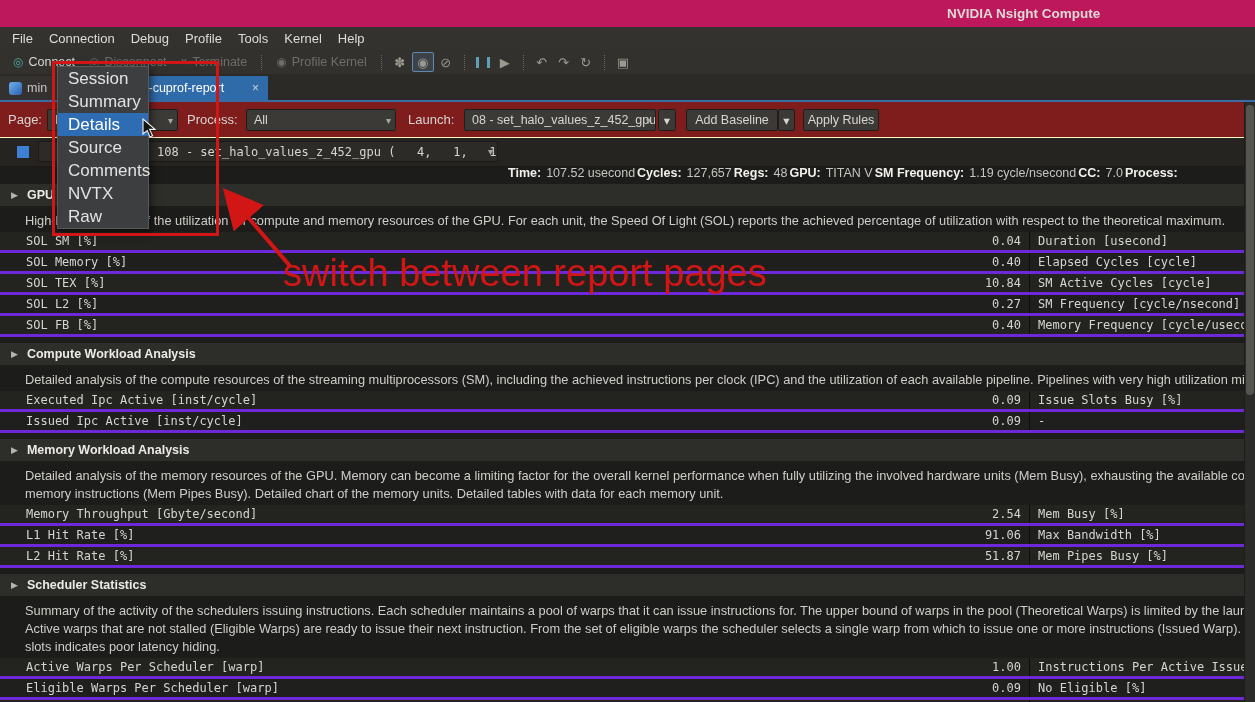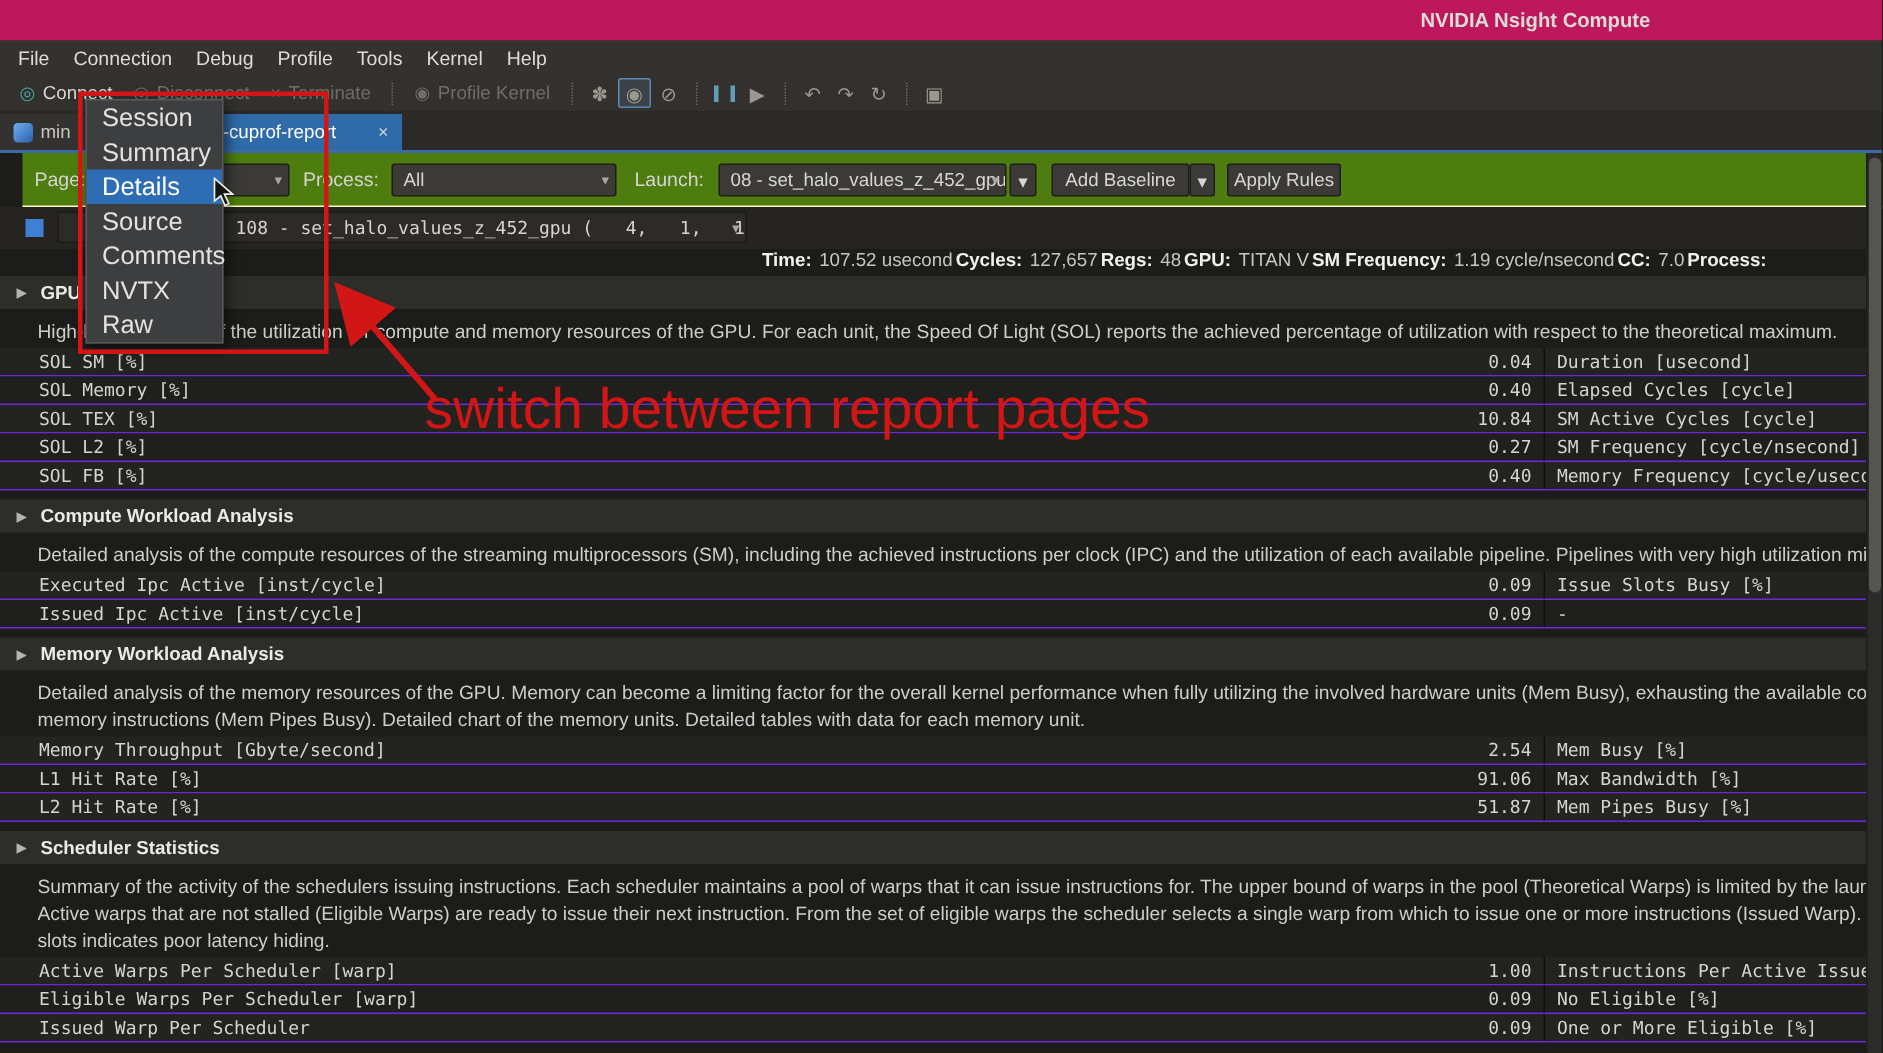--- a/index.html
+++ b/index.html
@@ -30,21 +30,21 @@
   
   .tabbar{position:absolute;top:74px;left:0;right:0;height:26px;background:#2b2a27;border-bottom:2px solid #3a6ca6;
           display:flex;align-items:flex-end;}
   .tab{height:24px;display:flex;align-items:center;gap:5px;padding:0 9px;font-size:12.5px;box-sizing:border-box;}
   .tab.inactive{background:#343230;color:#c6c4c0;width:118px;}
   .tab.active{background:#2f6ba8;color:#fff;width:150px;}
   .tab-icon{width:13px;height:13px;border-radius:3px;background:linear-gradient(135deg,#6fb0f0,#2b5fae);flex:none;}
   .tab-close{margin-left:auto;color:#cfd4da;font-size:12px;line-height:12px;}
 
   
-  .controls{position:absolute;top:102px;left:15px;right:0;height:35px;background:#4d7c0f;border-bottom:2px solid #fef9c3;}
+  .controls{position:absolute;top:102px;left:0;right:0;height:35px;background:#7f1d1d;border-bottom:2px solid #fef9c3;}
   .ctrl-label{position:absolute;top:0;line-height:35px;font-size:13px;color:#d6d4d0;white-space:nowrap;}
   .combo{position:absolute;top:7px;height:22px;background:#3b3a37;border:1px solid #1f1e1c;border-radius:2px;box-sizing:border-box;
          font-size:12.5px;color:#d8d6d2;display:flex;align-items:center;padding:0 18px 0 7px;white-space:nowrap;overflow:hidden;}
   .combo .arrow{position:absolute;right:4px;color:#a8a6a2;font-size:10px;}
   .btn{position:absolute;top:7px;height:22px;background:#3b3a37;border:1px solid #1f1e1c;border-radius:2px;box-sizing:border-box;
        font-size:12.5px;color:#d8d6d2;display:flex;align-items:center;justify-content:center;}
 
   
   .kernelrow{position:absolute;top:138px;left:0;right:0;height:28px;background:#252421;border-bottom:1px solid #1b1a18;}
   .chip{position:absolute;left:17px;top:8px;width:12px;height:12px;background:#3f7fd4;}
@@ -59,21 +59,21 @@
 
   
   .content{position:absolute;top:166px;left:0;right:0;bottom:0;overflow:hidden;}
   .sechdr{height:22px;background:#2d2d2a;display:flex;align-items:center;padding-left:11px;gap:9px;margin-top:6px;}
   .mt18{margin-top:18px;}
   .tri{color:#b6b4b0;font-size:9px;}
   .sectitle{font-size:12.5px;font-weight:bold;color:#eceae6;white-space:nowrap;}
   .secdesc{padding:6px 6px 2px 25px;font-size:12.8px;color:#cfcdc9;}
   .descline{white-space:nowrap;overflow:hidden;line-height:18px;}
   .mtable{font-family:"DejaVu Sans Mono",monospace;font-size:12px;color:#d6d4d0;}
-  .mrow{display:flex;height:18px;line-height:18px;border-bottom:1px solid #6d28d9;background:#232320;}
+  .mrow{display:flex;height:18px;line-height:18px;border-bottom:3px solid #6d28d9;background:#232320;}
   .mrow:nth-child(even){background:#1f1f1d;}
   .mleft{flex:none;width:1030px;display:flex;justify-content:space-between;padding:0 8px 0 26px;box-sizing:border-box;border-right:1px solid #0e0e0c;}
   .mright{flex:1;padding-left:8px;white-space:nowrap;overflow:hidden;}
 
   
   .scrolltrack{position:absolute;right:0;top:102px;bottom:0;width:10px;background:#2b2b29;border-left:1px solid #1d1d1b;z-index:40;}
   .scrollthumb{position:absolute;left:1px;top:3px;width:8px;height:290px;background:#56544e;border-radius:4px;}
 
   
   .ctxmenu{position:absolute;left:57px;top:66px;width:90px;background:#3c3e40;border:1px solid #58585a;

